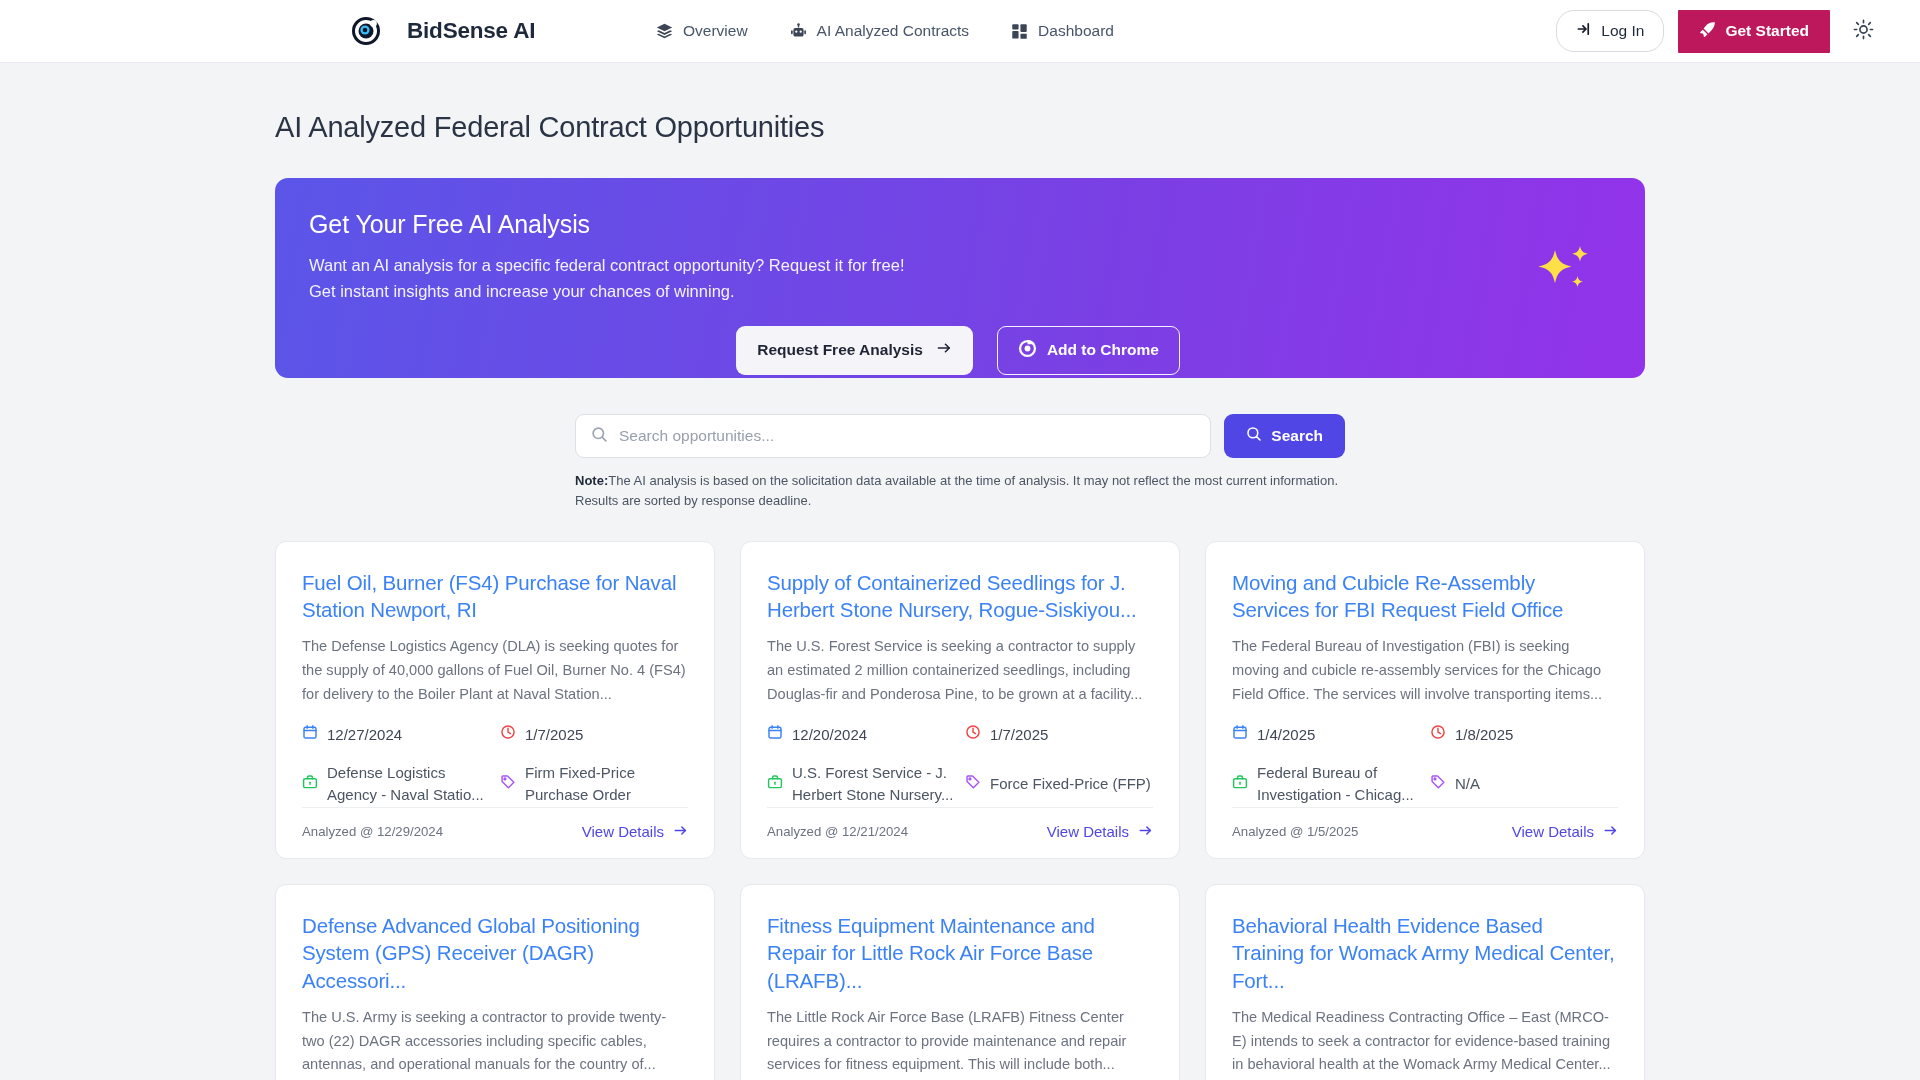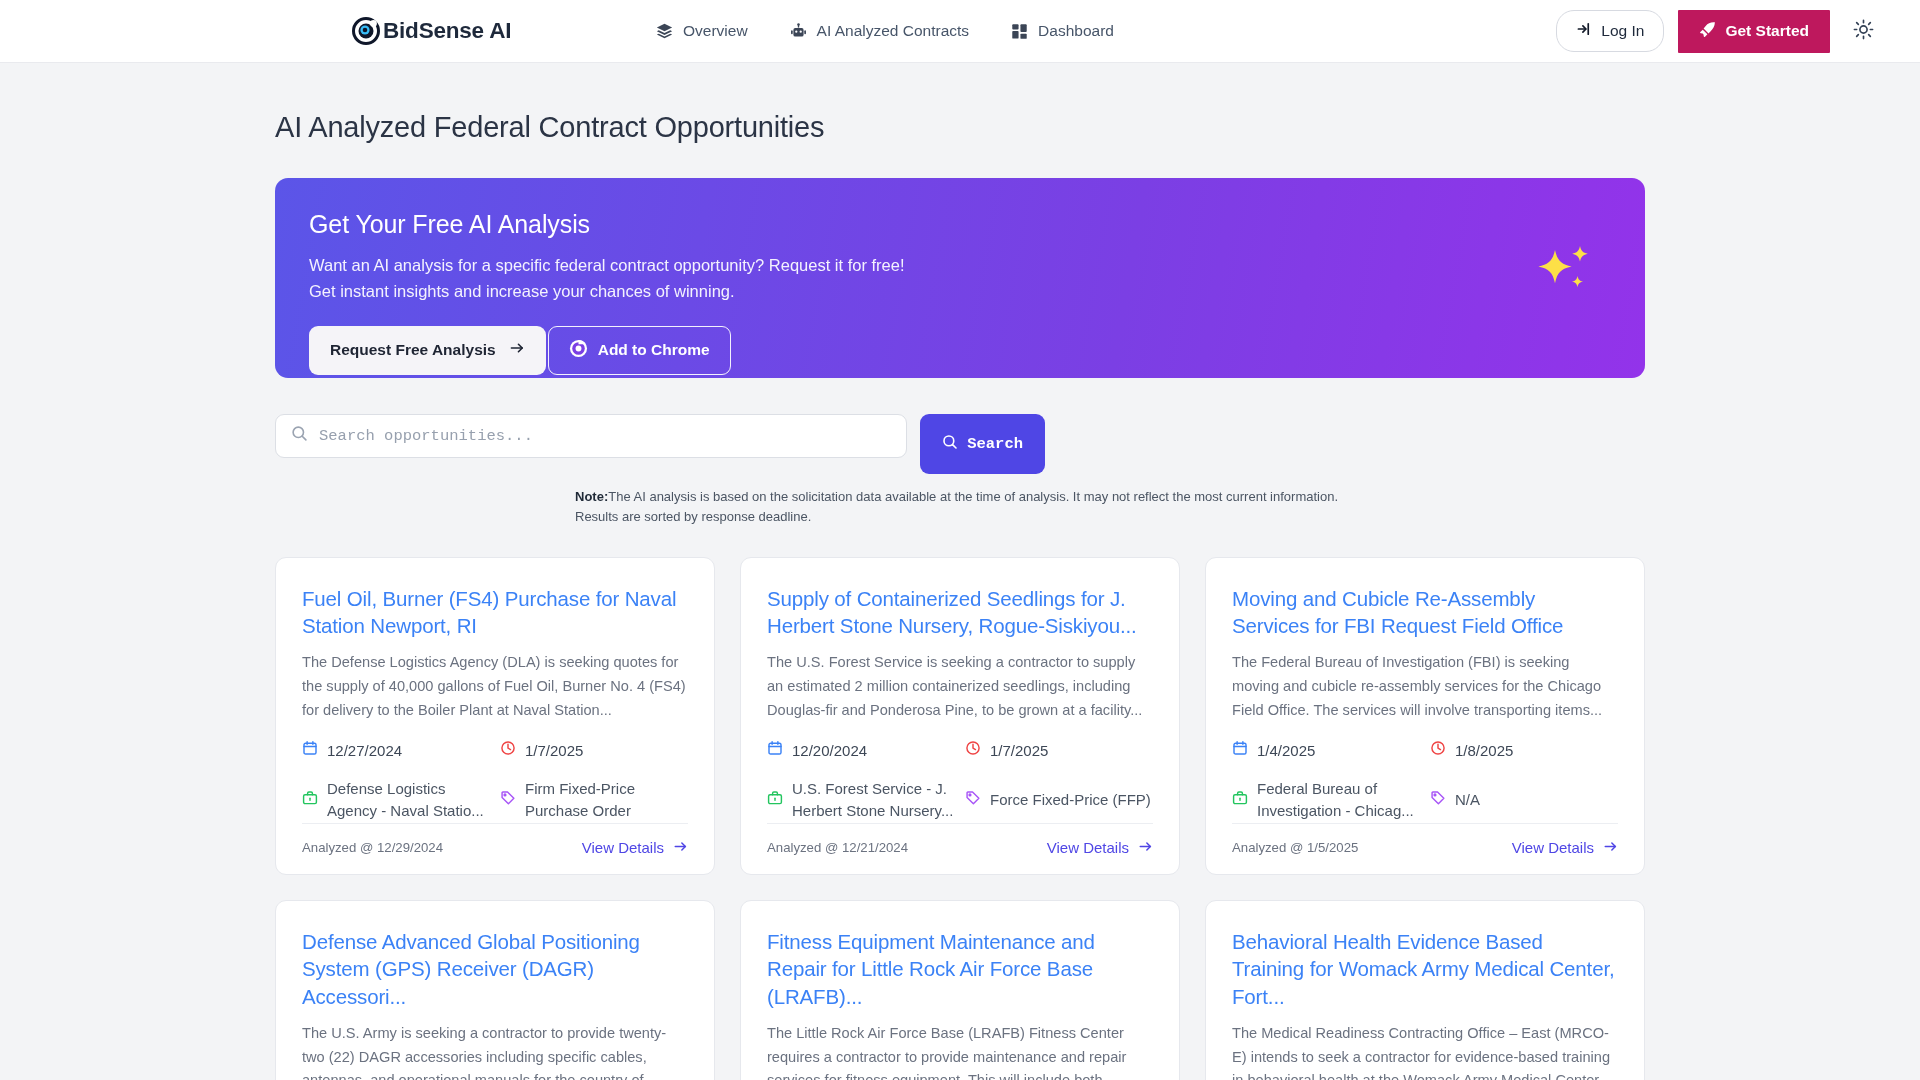--- a/index.html
+++ b/index.html
@@ -21,21 +21,21 @@
     height: 63px;
     background: #ffffff;
     border-bottom: 1px solid #e9eaee;
     display: flex;
     align-items: center;
     position: relative;
   }
   .brand {
     display: flex;
     align-items: center;
-    gap: 3px;
+    gap: 27px;
     position: absolute;
     left: 352px;
     text-align: right;
   }
   .brand-logo { width: 28px; height: 28px; display: block; }
   .brand-name {
     font-size: 22.5px;
     font-weight: bold;
     color: #1e293b;
     letter-spacing: -0.2px;
@@ -127,22 +127,23 @@
   }
   .promo-line {
     font-size: 16.5px;
     margin-top: 15px;
     line-height: 1.45;
     color: #f4f2fe;
   }
   .promo-line.second { margin-top: 2px; }
   .promo-actions {
     display: flex;
-    gap: 2px;
+    gap: 24px;
     margin-top: 22px;
+    justify-content: center;
   }
   .promo-btn-primary {
     display: inline-flex;
     align-items: center;
     gap: 13px;
     background: #f5f4f8;
     color: #1e2433;
     font-size: 15.5px;
     font-weight: bold;
     border-radius: 9px;
@@ -166,23 +167,22 @@
   .promo-sparkle {
     position: absolute;
     right: 48px;
     top: 50%;
     transform: translateY(-50%);
   }
 
   
   .search-wrap {
     display: flex;
-    justify-content: flex-start;
+    justify-content: center;
     margin-top: 36px;
-    font-family: Liberation Mono, monospace;
   }
   .search-row {
     display: flex;
     gap: 13px;
     width: 770px;
   }
   .search-box {
     flex: 1;
     height: 44px;
     background: #fff;
@@ -207,21 +207,21 @@
     display: flex;
     align-items: center;
     gap: 9px;
     background: #4f46e5;
     color: #fff;
     border: none;
     border-radius: 9px;
     font-size: 15.5px;
     font-weight: 600;
     padding: 0 22px;
-    height: 60px;
+    height: 44px;
     cursor: pointer;
     font-family: inherit;
   }
   .note {
     width: 770px;
     margin: 13px auto 0;
     font-size: 13px;
     color: #4b5563;
     line-height: 1.52;
   }

